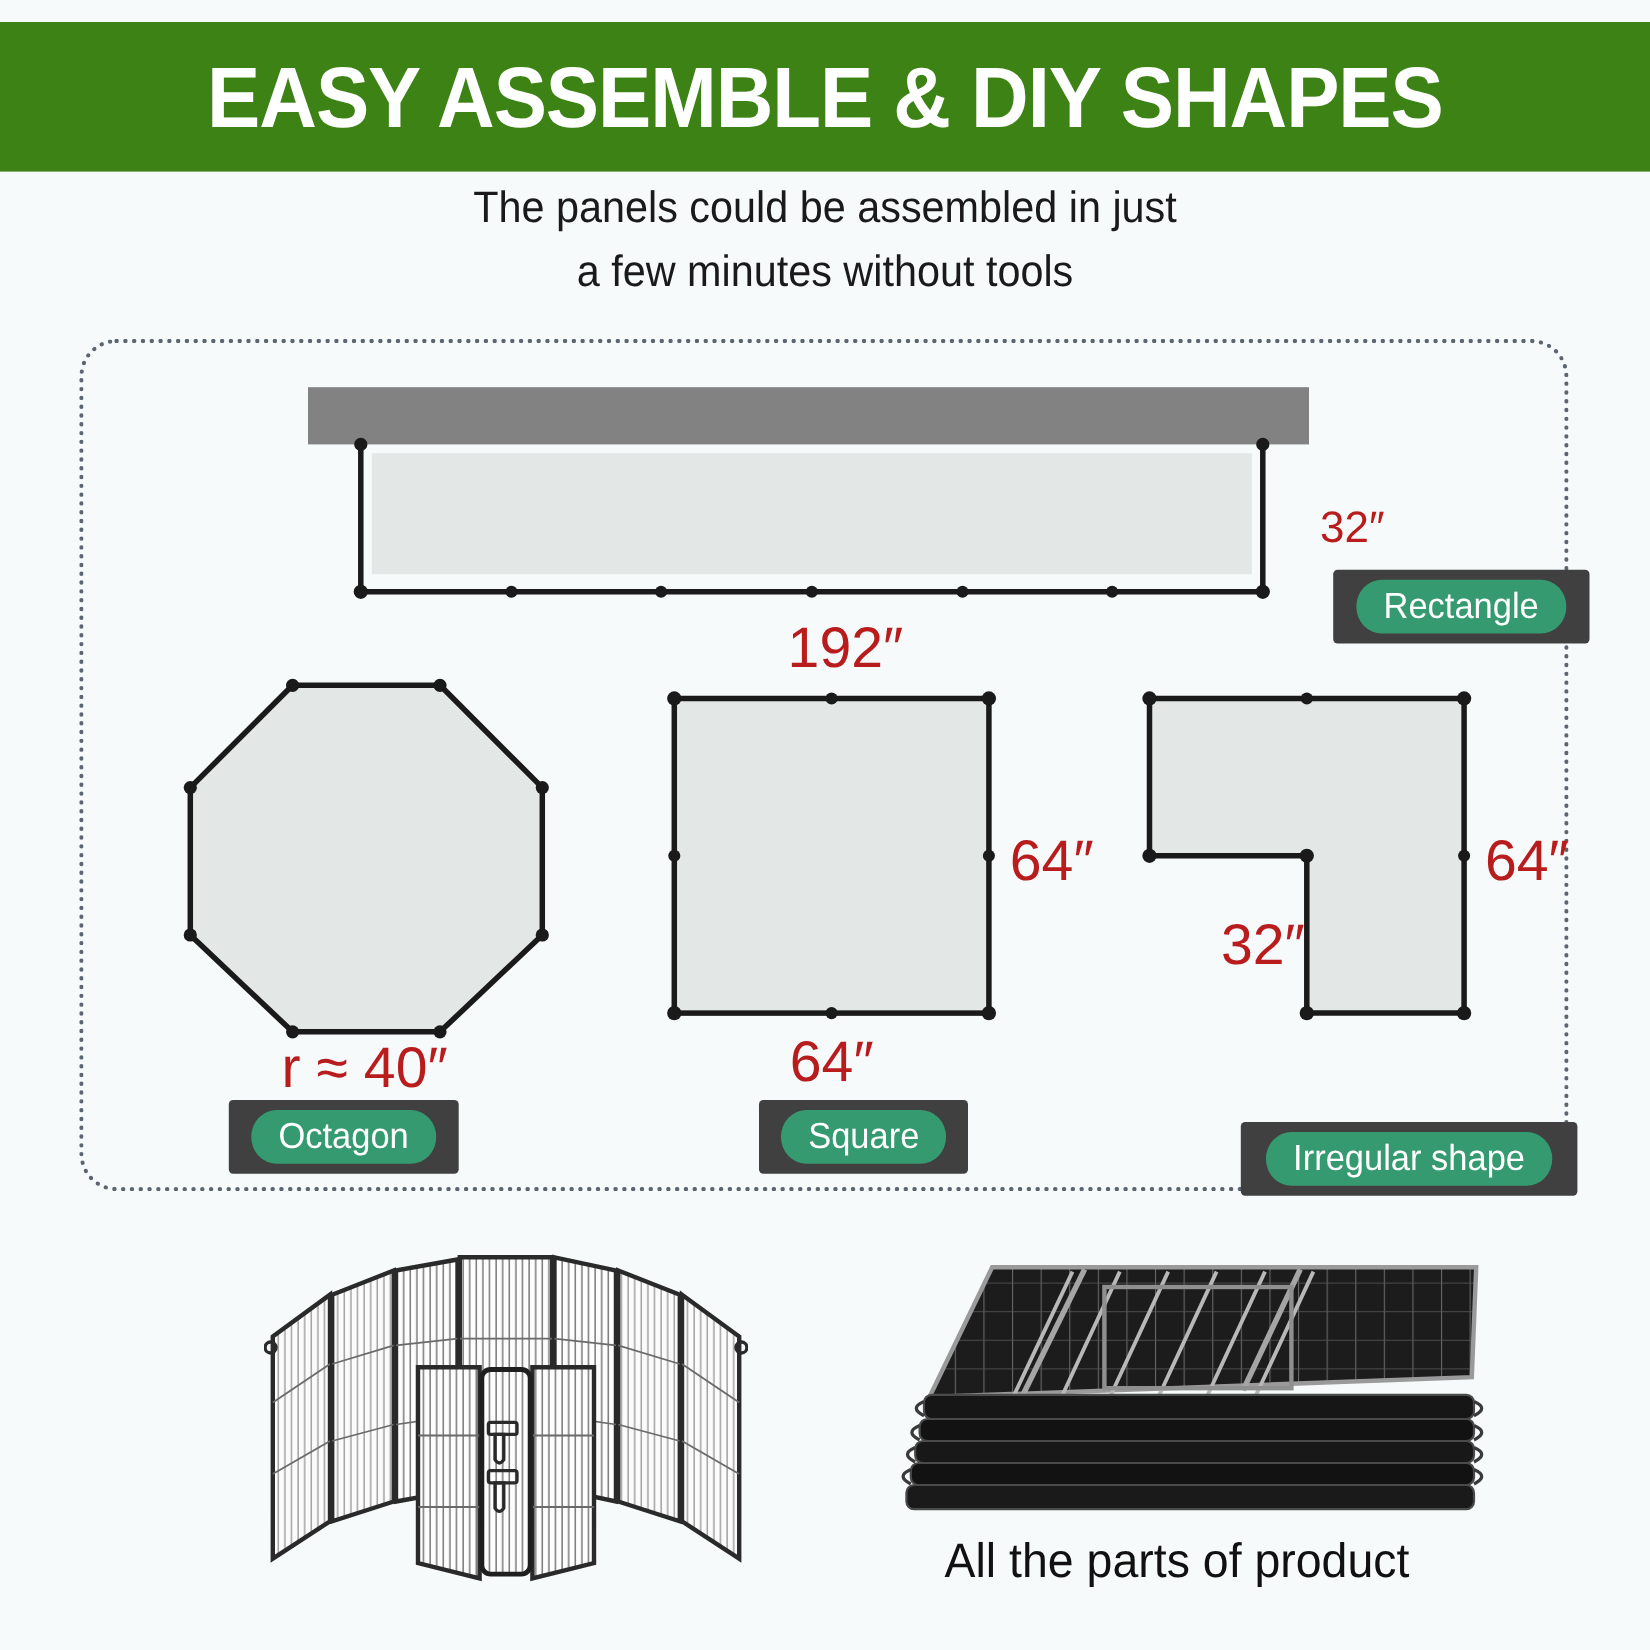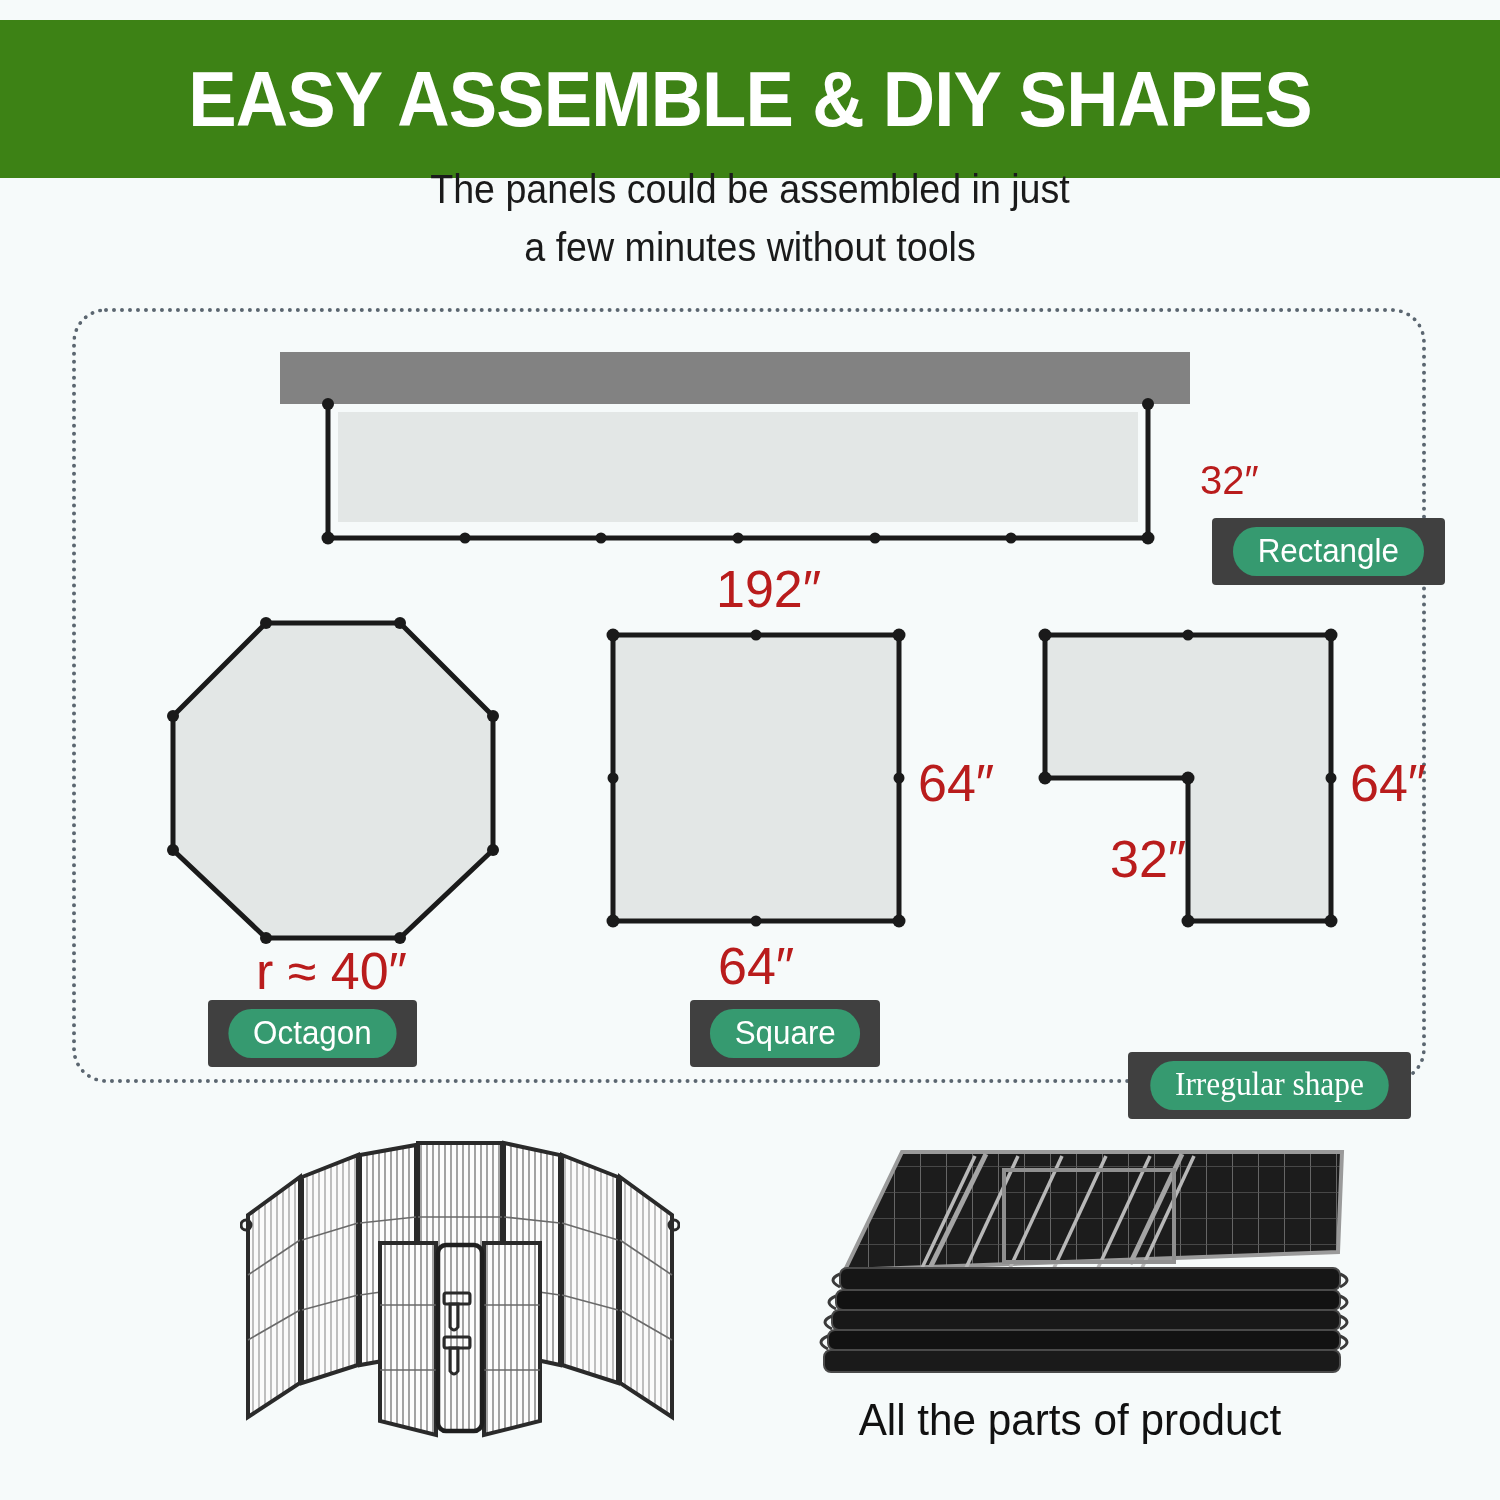--- a/index.html
+++ b/index.html
@@ -5,21 +5,21 @@
   html,body{margin:0;padding:0;}
   body{
     width:1500px;height:1500px;
     background:#f6fafa;
     font-family:"Liberation Sans", sans-serif;
     overflow:hidden;
     position:relative;
   }
   
   #header-bar{
-    position:absolute;left:0;top:20px;width:1500px;height:158px;
+    position:absolute;left:0;top:20px;width:1500px;height:136px;
     background:#3d8215;
     display:flex;align-items:center;justify-content:center;
   }
   #header-title{
     color:#ffffff;
     font-family:"Liberation Sans", sans-serif;
     font-size:78px;
     font-weight:bold;
     letter-spacing:-1px;
     transform:scaleX(0.93);
@@ -160,21 +160,21 @@
     <circle cx="291" cy="5" r="6.5"></circle>
     <circle cx="291" cy="148" r="5.5"></circle>
     <circle cx="291" cy="291" r="6.5"></circle>
     <circle cx="148" cy="291" r="6.5"></circle>
     <circle cx="148" cy="148" r="6.5"></circle>
     <circle cx="5" cy="148" r="6.5"></circle>
   </g>
 </svg>
 <div class="dim big" style="left:1350px;top:757px;">64″</div>
 <div class="dim big" style="left:1110px;top:833px;">32″</div>
-<div class="badge-wrap" style="left:1128px;top:1052px;font-family:Liberation Serif, serif;">
+<div class="badge-wrap" style="left:1128px;top:1020px;">
   <span class="badge">Irregular shape</span>
 </div>
 
 <svg class="photo-svg" style="left:240px;top:1125px;" width="440" height="330">
   <defs>
     <pattern id="mesh" width="6" height="22" patternUnits="userSpaceOnUse">
       <rect width="6" height="22" fill="#fdfdfd"></rect>
       <line x1="1" y1="0" x2="1" y2="22" stroke="#5a5a5a" stroke-width="1.1"></line>
     </pattern>
     <pattern id="meshDim" width="6" height="22" patternUnits="userSpaceOnUse">

